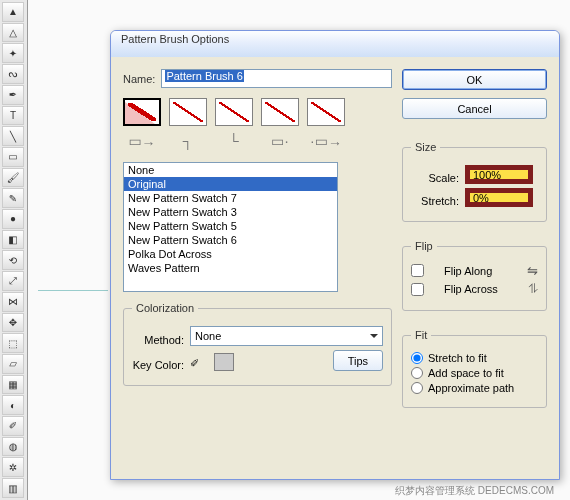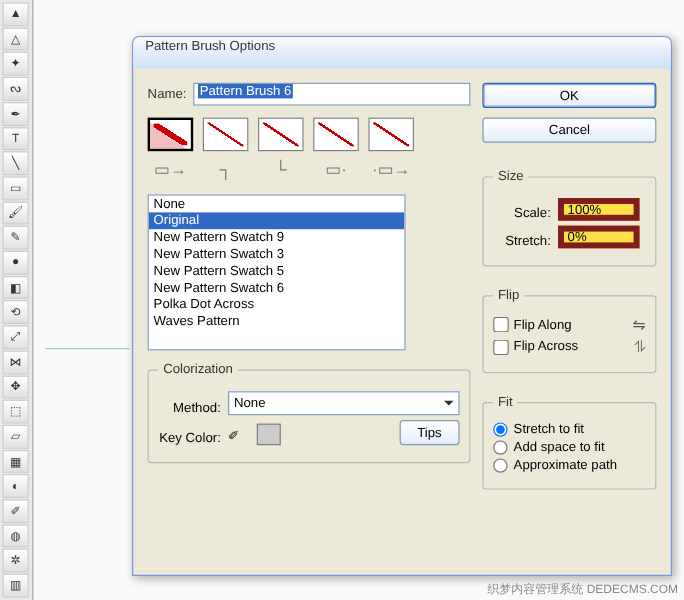--- a/index.html
+++ b/index.html
@@ -34,26 +34,26 @@
 .row { display: flex; align-items: flex-end; gap: 6px; margin: 4px 0; }
 .row label { min-width: 52px; text-align: right; }
 .dropdown { flex: 1; height: 20px; border: 1px solid #7f9db9; background: #fff; display: flex; align-items: center; padding: 0 4px; position: relative; }
 .dropdown::after { content: ""; position: absolute; right: 4px; top: 7px; border: 4px solid transparent; border-top-color: #333; }
 .eyedrop { width: 18px; height: 14px; display: inline-block; }
 .swatch { width: 20px; height: 18px; border: 1px solid #808080; background: #ccc; }
 .btn { height: 21px; border: 1px solid #7f9db9; background: linear-gradient(#fff,#e4edf9); border-radius: 3px; display: inline-flex; align-items: center; justify-content: center; padding: 0 14px; cursor: pointer; }
 .btn.default { border: 1px solid #2f5bb7; box-shadow: 0 0 0 1px #88aee8 inset; }
 .num-input { width: 68px; height: 19px; border: 5px solid #7f1d1d; background: #fde047; padding: 0 3px; text-align: left; }
 .flip-row { display: flex; align-items: center; justify-content: space-between; margin: 3px 0; }
-.check { display: flex; align-items: center; gap: 4px; }
+.check { display: flex; align-items: center; gap: 20px; }
 .check input { width: 13px; height: 13px; }
 .flip-icon { font-size: 13px; color: #555; }
 .radio-row { display: flex; align-items: center; gap: 5px; margin: 3px 0; }
 .radio-row input { width: 12px; height: 12px; }
-.watermark { position: absolute; right: 5px; bottom: 2px; font-size: 10px; color: #888; }
+.watermark { position: absolute; right: 16px; bottom: 2px; font-size: 10px; color: #888; }
 .tile-glyph { font-size: 14px; line-height: 1; }
 </style>
 </head>
 <body>
 
 <div class="toolbar">
   <div class="tool">▲</div>
   <div class="tool">△</div>
   <div class="tool">✦</div>
   <div class="tool">ᔓ</div>
@@ -126,21 +126,21 @@
             <span class="tile-glyph">▭·</span>
           </div>
         <div class="tile-icon">
             <span class="tile-glyph">·▭→</span>
           </div>
       </div>
 
       <div class="listbox">
         <div class="item">None</div>
         <div class="item selected">Original</div>
-        <div class="item">New Pattern Swatch 9</div>
+        <div class="item">New Pattern Swatch 7</div>
         <div class="item">New Pattern Swatch 3</div>
         <div class="item">New Pattern Swatch 5</div>
         <div class="item">New Pattern Swatch 6</div>
         <div class="item">Polka Dot Across</div>
         <div class="item">Waves Pattern</div>
       </div>
 
       <fieldset>
         <legend>Colorization</legend>
         <div class="row">

